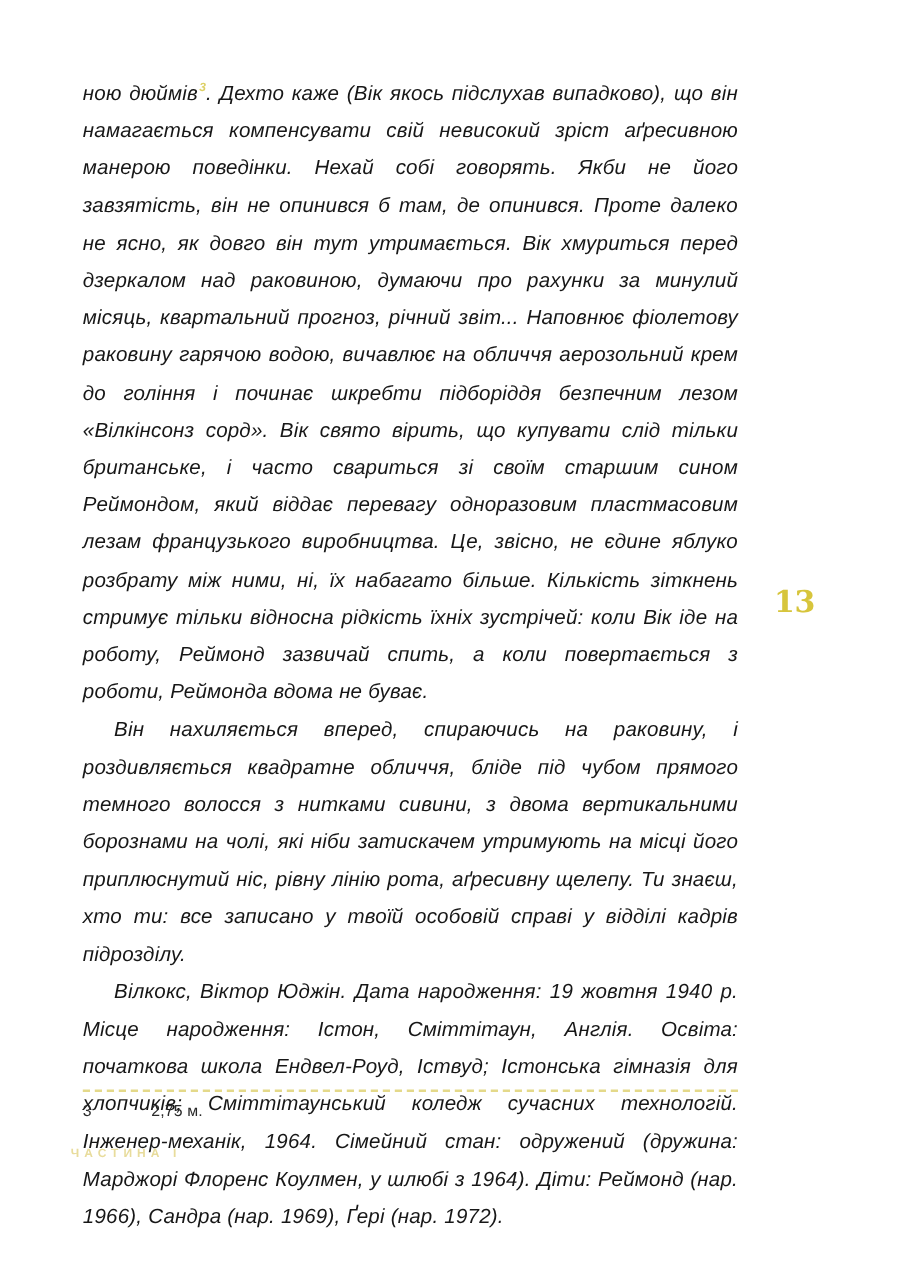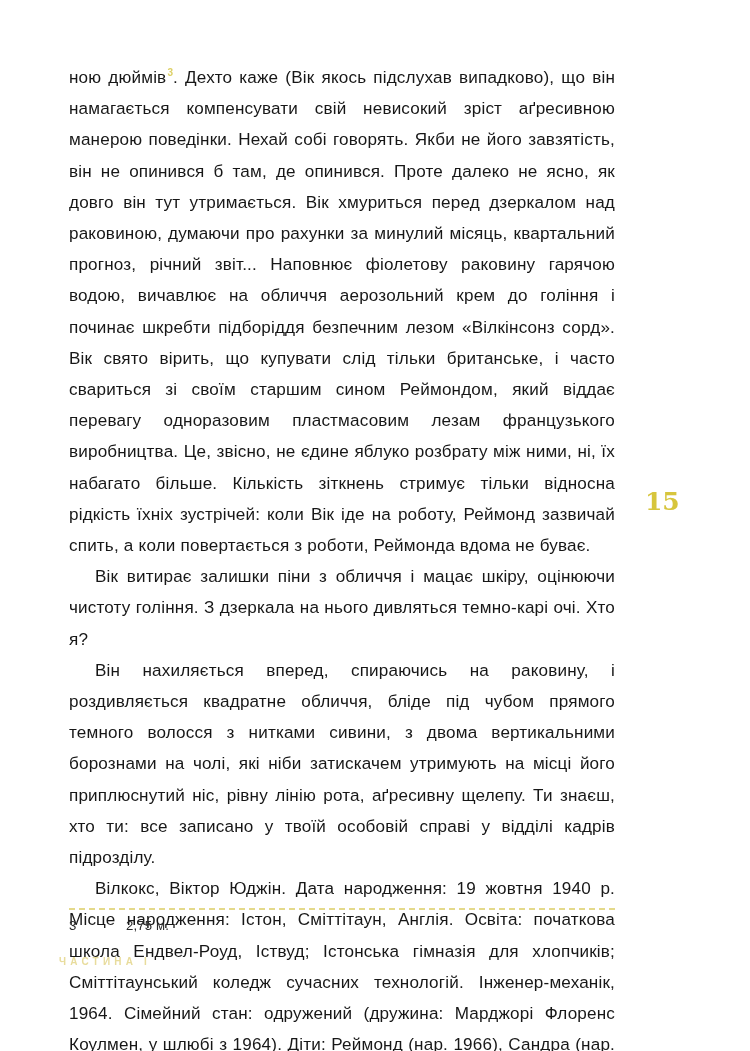--- a/index.html
+++ b/index.html
@@ -32,20 +32,21 @@
   .para {
     margin: 0;
     font-size: 17.1px;
     line-height: 31.2px;
     color: #171717;
     text-align: justify;
     text-justify: inter-word;
     letter-spacing: 0.01em;
     word-spacing: 0.005em;
     hyphens: manual;
+    font-style: italic;
   }
 
   .para.indent {
     text-indent: 26px;
   }
 
   .footnote-marker {
     font-size: 10px;
     vertical-align: super;
     line-height: 0;
@@ -115,29 +116,28 @@
 </style>
 </head>
 <body>
 
 <div class="page">
 
   <div class="text-column">
 
     <p class="para"><span>ною дюймів</span><span class="footnote-marker">3</span><span>. Дехто каже (Вік якось підслухав випадково), що він намагається компенсувати свій невисокий зріст аґресивною манерою поведінки. Нехай собі говорять. Якби не його завзятість, він не опинився б там, де опинився. Проте далеко не ясно, як довго він тут утримається. Вік хмуриться перед дзеркалом над раковиною, думаючи про рахунки за минулий місяць, квартальний прогноз, річний звіт... Наповнює фіолетову раковину гарячою водою, вичавлює на обличчя аерозольний крем до гоління і починає шкребти підборіддя безпечним лезом «Вілкінсонз сорд». Вік свято вірить, що купувати слід тільки британське, і часто свариться зі своїм старшим сином Реймондом, який віддає перевагу одноразовим пластмасовим лезам французького виробництва. Це, звісно, не єдине яблуко розбрату між ними, ні, їх набагато більше. Кількість зіткнень стримує тільки відносна рідкість їхніх зустрічей: коли Вік іде на роботу, Реймонд зазвичай спить, а коли повертається з роботи, Реймонда вдома не буває.</span></p>
 
-    <p class="para indent">Вік витирає залишки піни з обличчя і мацає шкіру, оцінюючи чистоту гоління. З дзеркала на нього дивляться темно-карі очі. Хто я?</p>
 
     <p class="para indent">Він нахиляється вперед, спираючись на раковину, і роздивляється квадратне обличчя, бліде під чубом прямого темного волосся з нитками сивини, з двома вертикальними борознами на чолі, які ніби затискачем утримують на місці його приплюснутий ніс, рівну лінію рота, аґресивну щелепу. Ти знаєш, хто ти: все записано у твоїй особовій справі у відділі кадрів підрозділу.</p>
 
     <p class="para indent">Вілкокс, Віктор Юджін. Дата народження: 19 жовтня 1940 р. Місце народження: Істон, Сміттітаун, Англія. Освіта: початкова школа Ендвел-Роуд, Іствуд; Істонська гімназія для хлопчиків; Сміттітаунський коледж сучасних технологій. Інженер-механік, 1964. Сімейний стан: одружений (дружина: Марджорі Флоренс Коулмен, у шлюбі з 1964). Діти: Реймонд (нар. 1966), Сандра (нар. 1969), Ґері (нар. 1972).</p>
 
   </div>
 
-  <div class="folio">15</div>
+  <div class="folio">13</div>
 
   <div class="footer">
     <hr class="footnote-rule">
     <div class="footnote-row">
       <span class="footnote-num">3</span>
       <span class="footnote-text">2,75 м.</span>
     </div>
   </div>
 
   <div class="running-head">ЧАСТИНА I</div>

